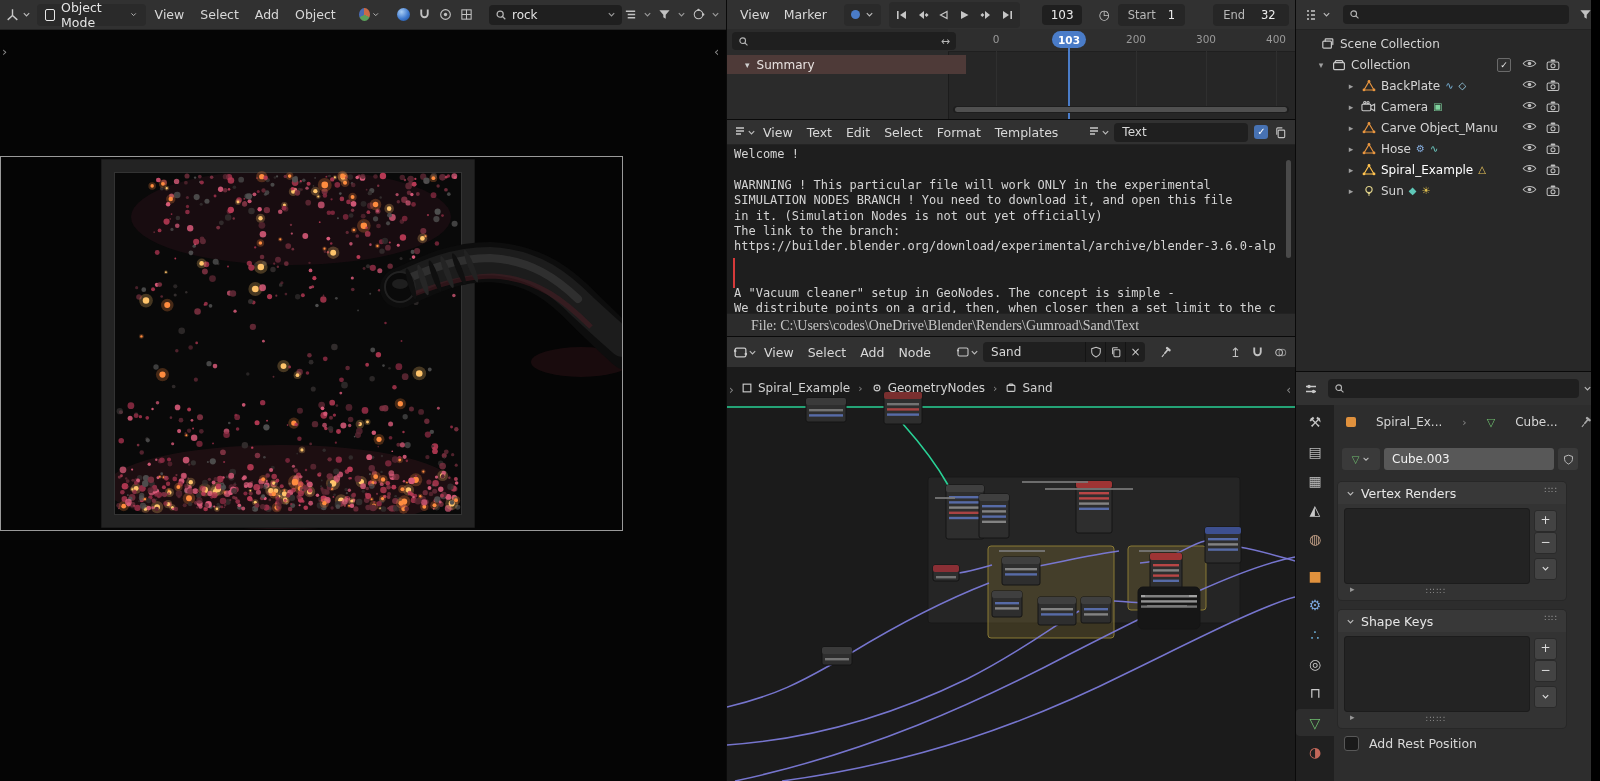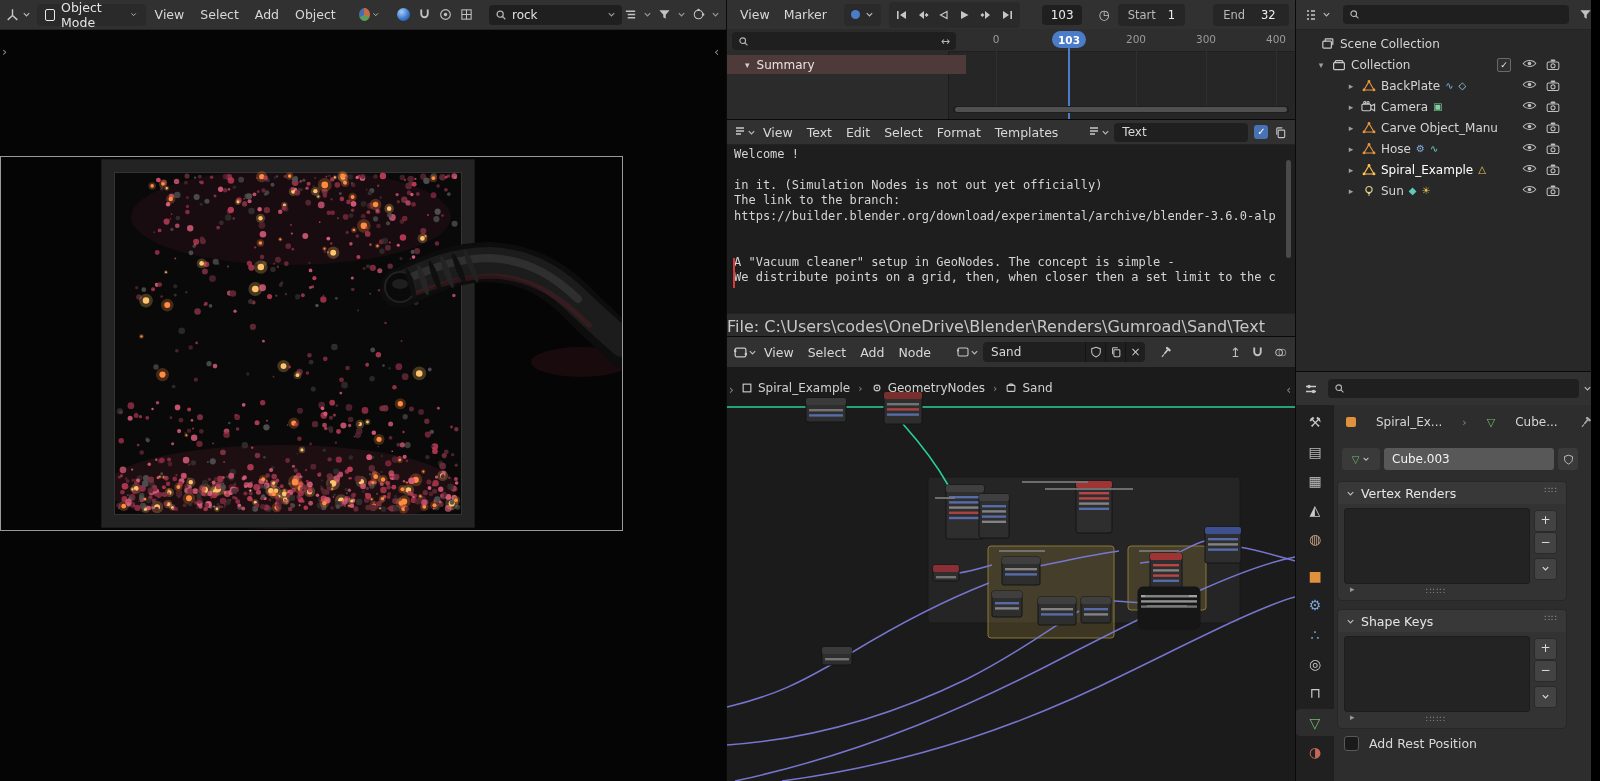--- a/index.html
+++ b/index.html
@@ -1386,32 +1386,34 @@
       <span class="icbtn" style="margin-left:6px;">
         <svg width="13" height="13" viewBox="0 0 14 14">
             <rect x="4.5" y="4.5" width="7" height="8" rx="1" fill="none" stroke="#c2c2c2" stroke-width="1.2"></rect>
             <path d="M3,9.5 V3 a1,1 0 0 1 1,-1 H9" fill="none" stroke="#c2c2c2" stroke-width="1.2"></path>
           </svg>
       </span>
     </div>
     <div class="abs" id="text-lines" style="left:7px;top:27px;right:12px;">
         <div class="tline">Welcome !</div>
         <div class="tline">&nbsp;</div>
+        <div class="tline">WARNNING ! This particular file will work ONLY in the experimental</div>
+        <div class="tline">SIMULATION NODES BRANCH ! You need to download it, and open this file</div>
         <div class="tline">in it. (Simulation Nodes is not out yet officially)</div>
         <div class="tline">The link to the branch:</div>
         <div class="tline">https://builder.blender.org/download/experimental/archive/blender-3.6.0-alp</div>
         <div class="tline">&nbsp;</div>
         <div class="tline">&nbsp;</div>
         <div class="tline">A "Vacuum cleaner" setup in GeoNodes. The concept is simple -</div>
         <div class="tline">We distribute points on a grid, then, when closer then a set limit to the c</div>
       </div>
     <div class="abs" style="left:6px;top:138px;width:2px;height:30px;background:#d63a3a;"></div>
     <div class="abs" style="left:559px;top:40px;width:5px;height:98px;background:#4a4a4a;border-radius:3px;"></div>
     <div class="abs" style="left:0;right:0;top:193px;height:24px;background:#2c2c2c;border-top:1px solid #222;display:flex;align-items:center;">
-      <span style="font-size:16px;color:#c6c6c6;padding-left:0;white-space:nowrap;">File: C:\Users\codes\OneDrive\Blender\Renders\Gumroad\Sand\Text</span>
+      <span style="font-size:14px;color:#c6c6c6;padding-left:24px;white-space:nowrap;font-family:Liberation Serif, serif;">File: C:\Users\codes\OneDrive\Blender\Renders\Gumroad\Sand\Text</span>
     </div>
   </div>
 
   <div class="sect" id="nodeeditor" style="left:727px;top:337px;width:568px;height:444px;background:#1c1c1c;">
     <div class="hdr" style="height:30px;padding:0 6px;overflow:hidden;">
       <span class="icbtn">
         <svg width="15" height="15" viewBox="0 0 14 14">
             <rect x="2" y="3" width="10" height="8" rx="1.5" fill="none" stroke="#c8c8c8" stroke-width="1.2"></rect>
             <circle cx="2" cy="5.5" r="1.2" fill="#c8c8c8"></circle>
             <circle cx="12" cy="8.5" r="1.2" fill="#c8c8c8"></circle>

